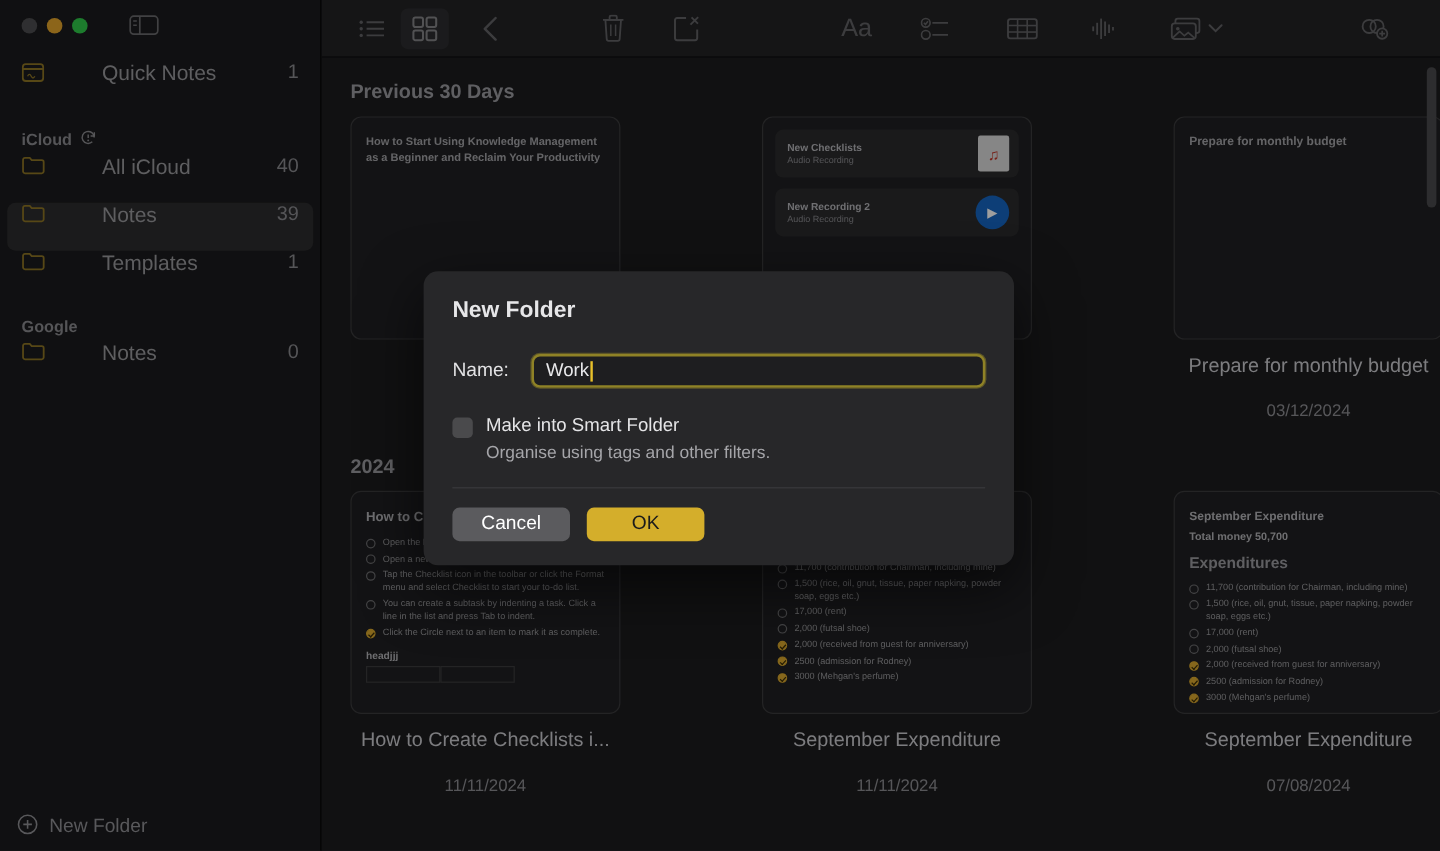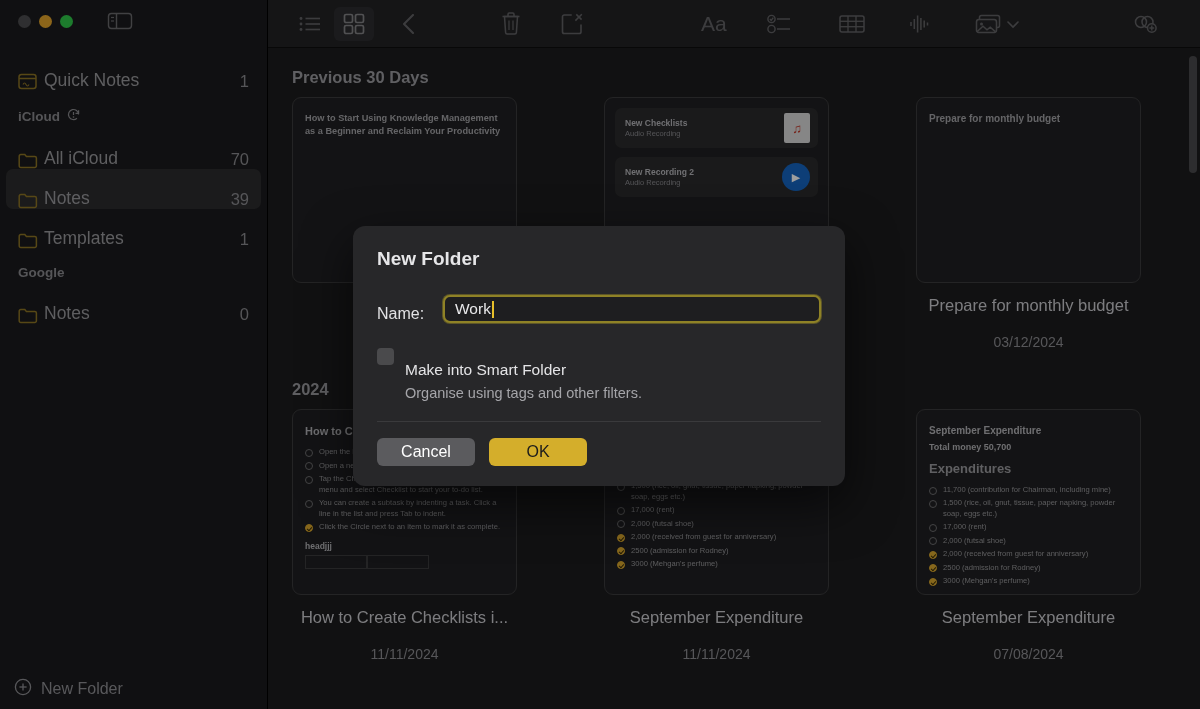--- a/index.html
+++ b/index.html
@@ -24,23 +24,23 @@
     padding: 11px 0 0 18px;
   }
   .tl { width: 13px; height: 13px; border-radius: 50%; }
   .tl.red { background: #4d4d4f; }
   .tl.yellow { background: #e3a42b; }
   .tl.green { background: #2fc84a; }
   .sb-toggle { margin-left: 26px; opacity: .45; display:flex; }
 
   .sb-scroll { padding-top: 20px; }
   .sb-row {
-    height: 40px; display: flex; align-items: flex-end;
+    height: 40px; display: flex; align-items: flex-start;
     margin: 0 6px; padding: 0 12px; border-radius: 7px;
-    color: #98989c; font-size: 17.5px;
+    color: #98989c; font-size: 17.5px; gap: 41px;
   }
   .sb-row.selected { background: #2c2c2e; }
   .sb-row .ico { width: 26px; display: flex; align-items: center; flex: 0 0 26px; }
   .sb-row .lbl { flex: 1; white-space: nowrap; overflow: hidden; }
   .sb-row .cnt { color: #8a8a8e; font-size: 16.5px; }
   .sb-section {
     color: #8a8a8e; font-size: 13.5px; font-weight: bold;
     padding: 16px 18px 4px 18px; display: flex; align-items: center; gap: 6px;
   }
   .newfolder {
@@ -58,21 +58,21 @@
   .tb { opacity: .34; display: flex; align-items: center; justify-content: center;
         height: 34px; padding: 0 9px; border-radius: 6px; }
   .tb.active { background: #37373a; opacity: .5; }
   .chev { opacity:.34; margin-left:-4px; padding-right:6px;}
 
   #content { position: relative; height: 661px; overflow: hidden; padding: 0 0 0 24px; }
   .grp-head {
     color: #9a9a9e; font-size: 16.5px; font-weight: bold;
     padding: 20px 0 10px 0; position: relative;
   }
-  .grid { display: flex; gap: 87px; }
+  .grid { display: flex; gap: 118px; }
   .cell { width: 225px; }
   .card {
     width: 225px; height: 186px; background: #202022;
     border: 1px solid #3a3a3c; border-radius: 9px;
     overflow: hidden; padding: 14px 12px;
   }
   .card-title {
     color: #a2a2a6; font-size: 9.2px; font-weight: bold; line-height: 1.45;
   }
   .note-name {
@@ -127,33 +127,33 @@
 
   
   #overlay { position: absolute; inset: 0; background: rgba(0,0,0,0.38); }
   #dialog {
     position: absolute; left: 353px; top: 226px; width: 492px;
     background: #272729; border-radius: 12px;
     box-shadow: 0 18px 50px rgba(0,0,0,.62);
     padding: 22px 24px 20px 24px;
   }
   #dialog h1 { color: #e6e6e8; font-size: 19px; font-weight: bold; }
-  .row-name { display: flex; align-items: flex-end; margin-top: 25px; }
+  .row-name { display: flex; align-items: center; margin-top: 25px; }
   .row-name label { color: #e2e2e4; font-size: 16px; width: 66px; }
   .field {
     flex: 1; height: 28px; background: #1e1e20;
     border: 2px solid #8f8226; border-radius: 7px;
     box-shadow: 0 0 0 1px rgba(160,145,40,.45);
     display: flex; align-items: center; padding: 0 10px;
     color: #e8e8ea; font-size: 15.5px;
   }
   .caret { width: 2px; height: 17px; background: #e8c02a; margin-left: 1px; }
   .row-check { display: flex; gap: 11px; margin-top: 23px; align-items: flex-start; }
   .cbox { width: 17px; height: 17px; border-radius: 4px; background: #4a4a4c; margin-top: 2px; flex:0 0 17px;}
-  .ctxt1 { color: #e4e4e6; font-size: 15.5px; margin-top: 15px; }
+  .ctxt1 { color: #e4e4e6; font-size: 15.5px; }
   .ctxt2 { color: #a5a5a9; font-size: 14.5px; margin-top: 6px; }
   hr.sep { border: none; border-top: 1px solid #3a3a3c; margin: 20px 0 0 0; }
   .btns { display: flex; justify-content: flex-start; gap: 14px; margin-top: 16px; }
   .btn {
     min-width: 98px; height: 28px; border-radius: 6px;
     display: flex; align-items: center; justify-content: center;
     font-size: 16px;
   }
   .btn.cancel { background: #5b5b5e; color: #fff; }
   .btn.ok { background: #d4ae2b; color: #1b1b1b; }
@@ -204,21 +204,21 @@
         </span>
       </div>
 
       <div class="sb-row">
         <span class="ico">
           <svg width="20" height="17" viewBox="0 0 20 17">
               <path d="M1.2 4.2a1.6 1.6 0 0 1 1.6-1.6h4l1.6 1.8h8.4a1.6 1.6 0 0 1 1.6 1.6v7.8a1.6 1.6 0 0 1-1.6 1.6H2.8a1.6 1.6 0 0 1-1.6-1.6z" fill="none" stroke="#8d7425" stroke-width="1.5"></path>
             </svg>
         </span>
         <span class="lbl">All iCloud</span>
-        <span class="cnt">70</span>
+        <span class="cnt">40</span>
       </div>
 
       <div class="sb-row selected">
         <span class="ico">
           <svg width="20" height="17" viewBox="0 0 20 17">
               <path d="M1.2 4.2a1.6 1.6 0 0 1 1.6-1.6h4l1.6 1.8h8.4a1.6 1.6 0 0 1 1.6 1.6v7.8a1.6 1.6 0 0 1-1.6 1.6H2.8a1.6 1.6 0 0 1-1.6-1.6z" fill="none" stroke="#8d7425" stroke-width="1.5"></path>
             </svg>
         </span>
         <span class="lbl">Notes</span>
         <span class="cnt">39</span>

